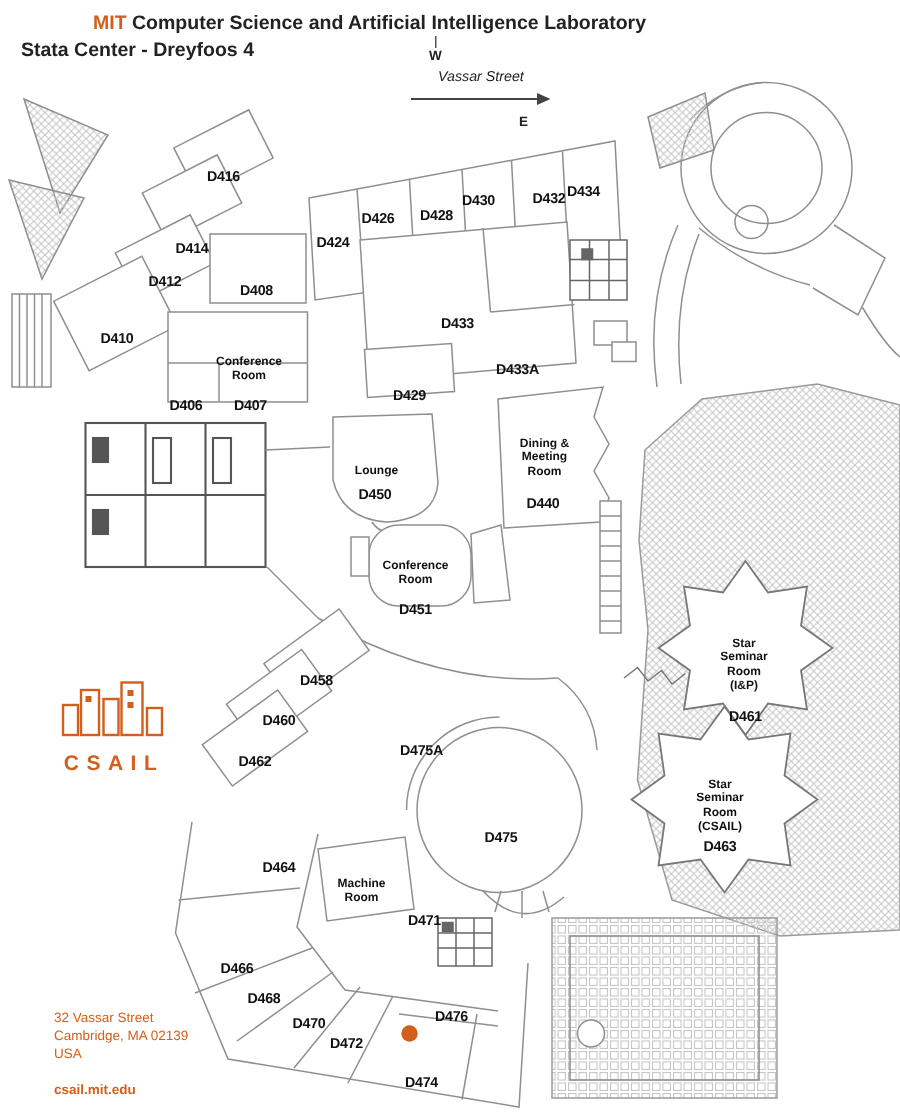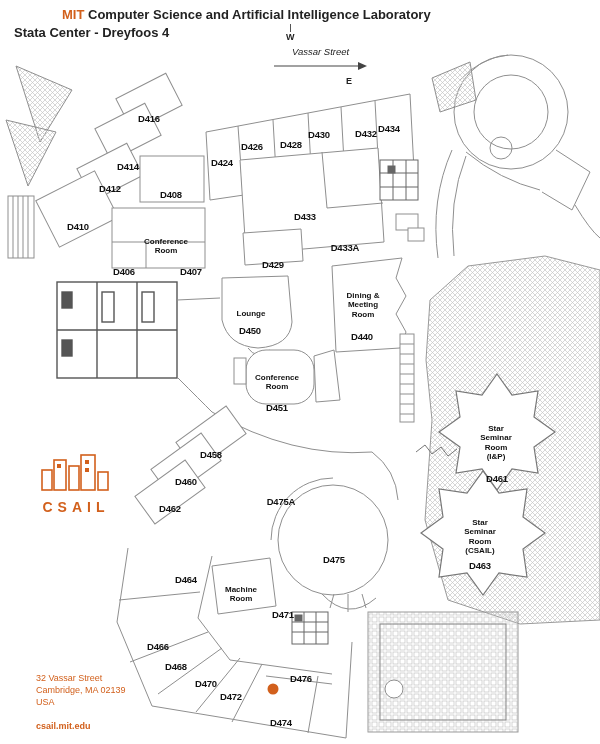--- a/index.html
+++ b/index.html
@@ -190,21 +190,21 @@
 
 <div id="room-labels">
     <div class="room-label number" style="left: 149px; top: 102px;">D416</div>
     <div class="room-label number" style="left: 128px; top: 132px; margin-top: 18px;">D414</div>
     <div class="room-label number" style="left: 110px; top: 172px;">D412</div>
     <div class="room-label number" style="left: 78px; top: 210px;">D410</div>
     <div class="room-label number" style="left: 171px; top: 178px;">D408</div>
     <div class="room-label name" style="left: 166px; top: 230px;">Conference
 Room</div>
     <div class="room-label number" style="left: 124px; top: 255px;">D406</div>
-    <div class="room-label number" style="left: 167px; top: 255px; padding-left: 48px;">D407</div>
+    <div class="room-label number" style="left: 167px; top: 255px;">D407</div>
     <div class="room-label number" style="left: 222px; top: 146px;">D424</div>
     <div class="room-label number" style="left: 252px; top: 130px;">D426</div>
     <div class="room-label number" style="left: 291px; top: 128px;">D428</div>
     <div class="room-label number" style="left: 319px; top: 118px;">D430</div>
     <div class="room-label number" style="left: 356px; top: 117px; padding-left: 20px;">D432</div>
     <div class="room-label number" style="left: 389px; top: 112px;">D434</div>
     <div class="room-label number" style="left: 305px; top: 200px;">D433</div>
     <div class="room-label number" style="left: 345px; top: 231px;">D433A</div>
     <div class="room-label number" style="left: 273px; top: 248px;">D429</div>
     <div class="room-label name" style="left: 251px; top: 298px;">Lounge</div>

